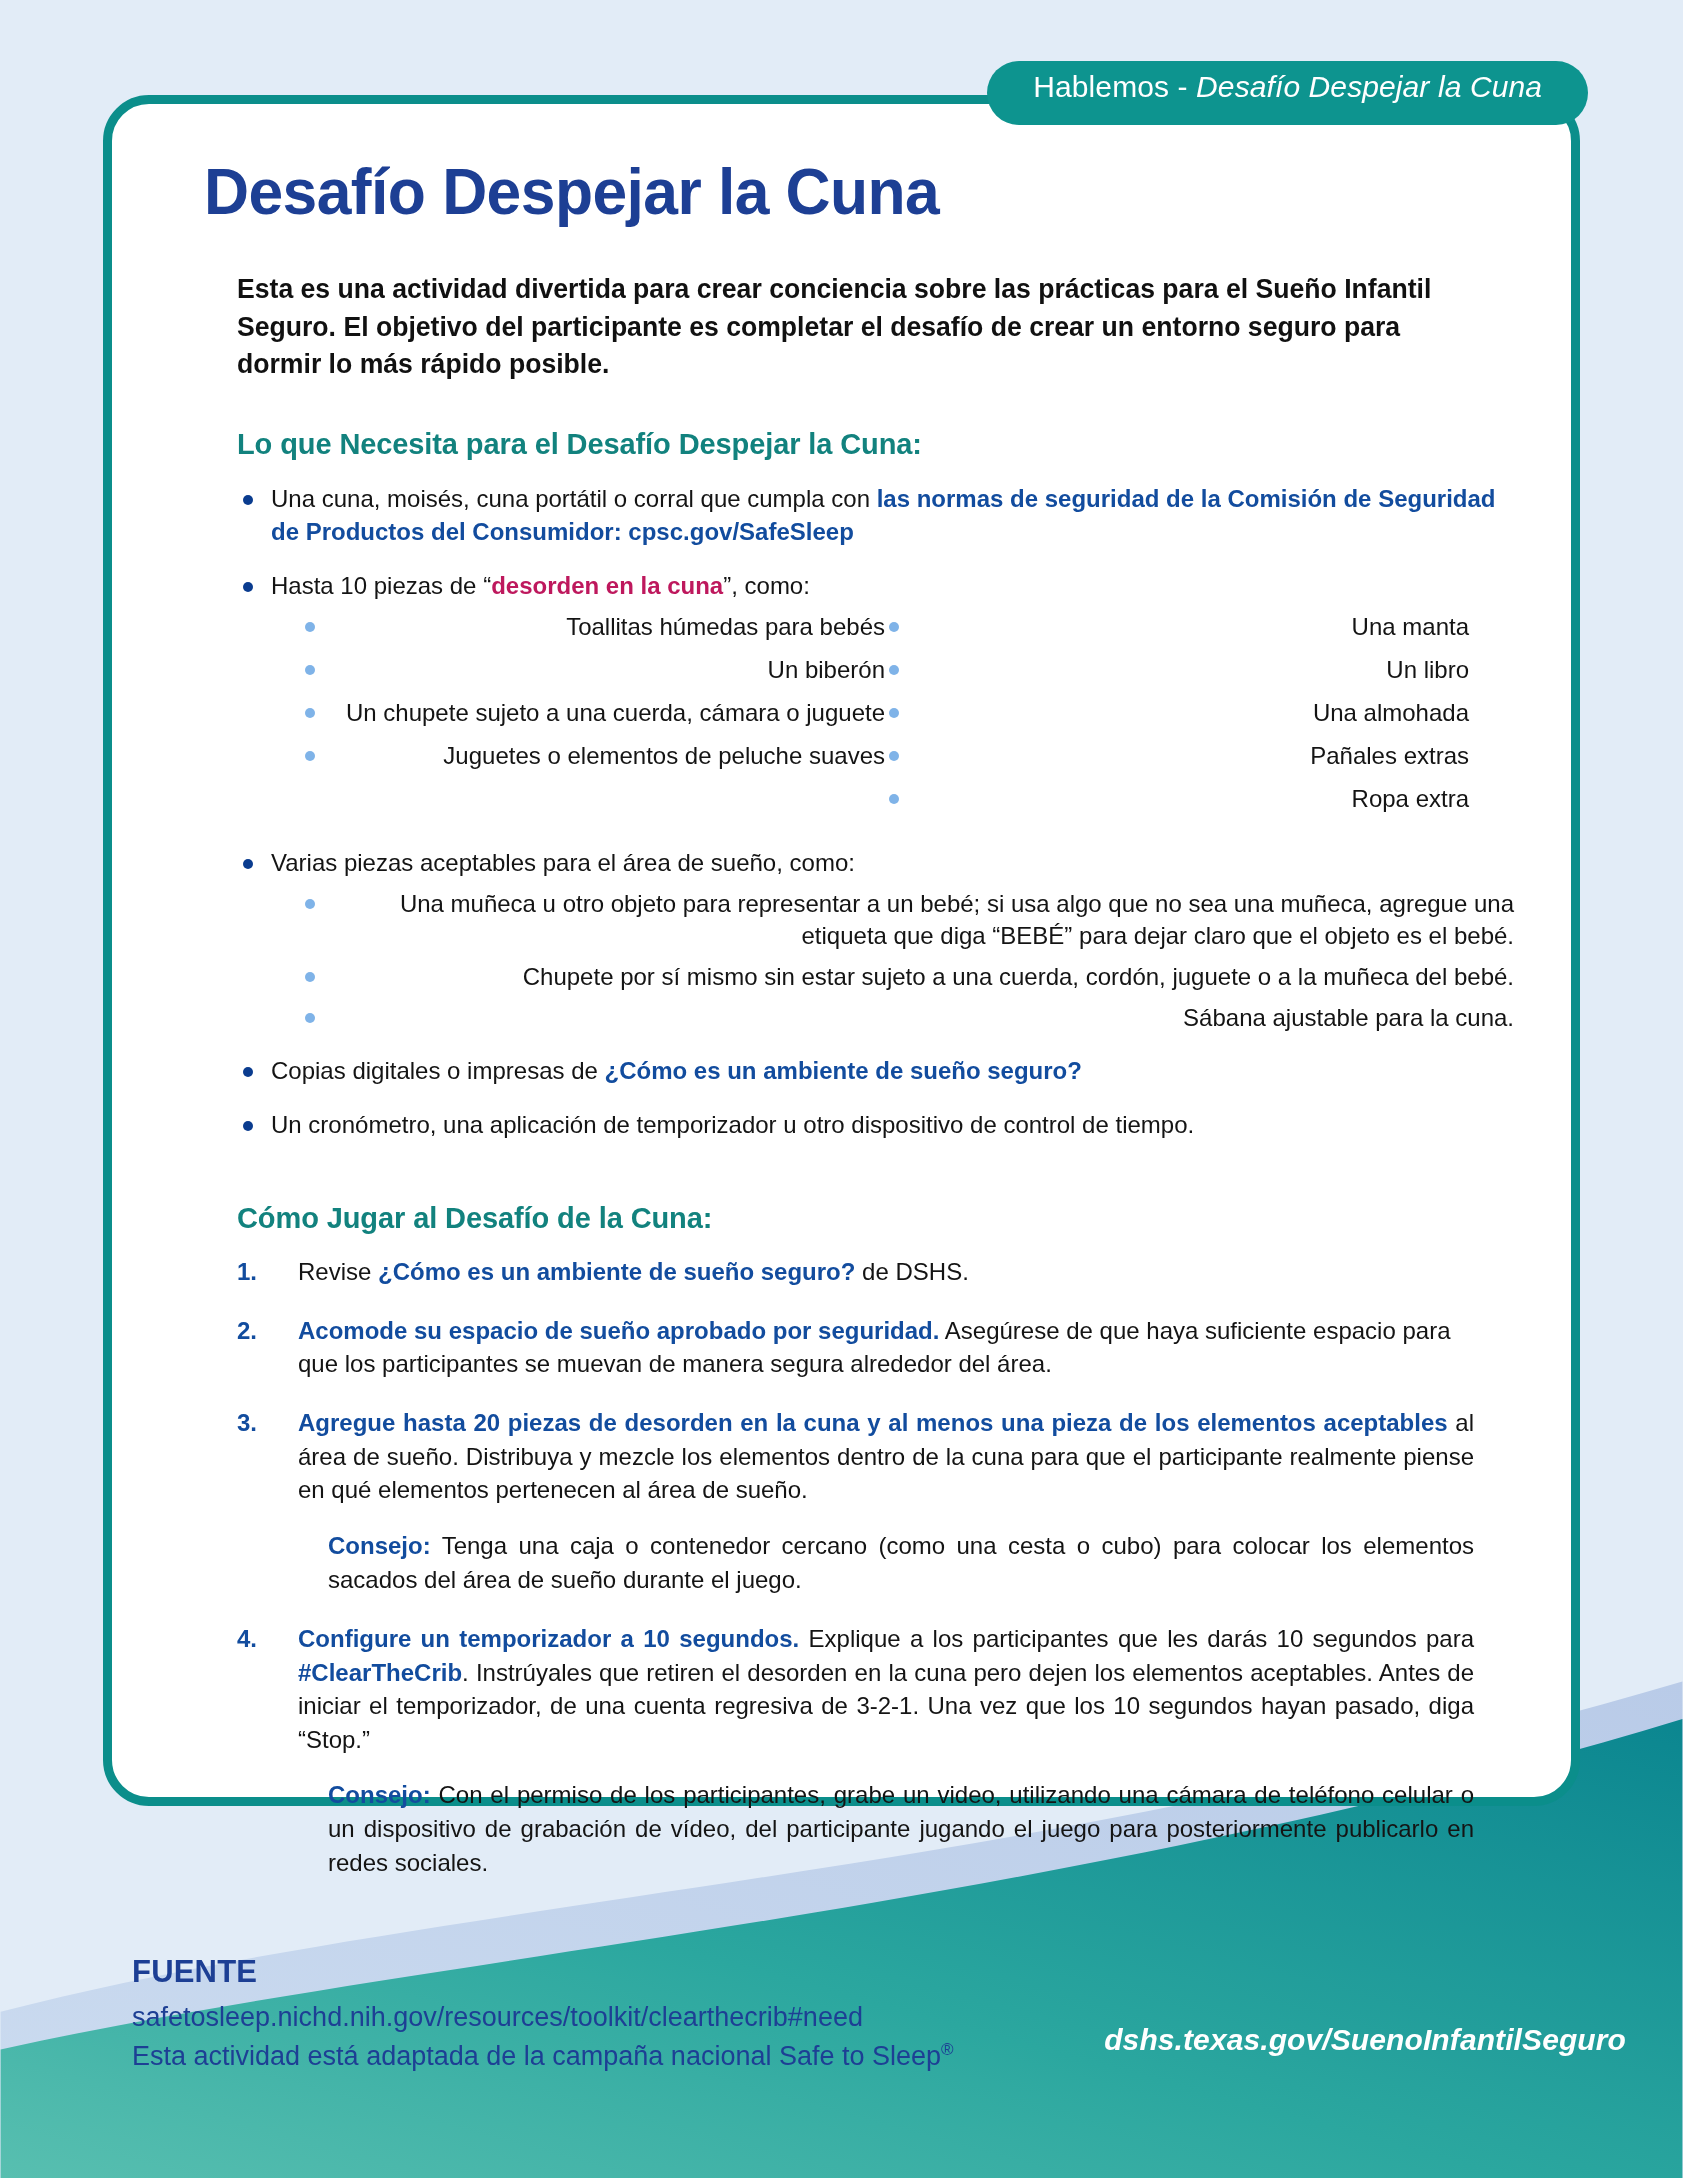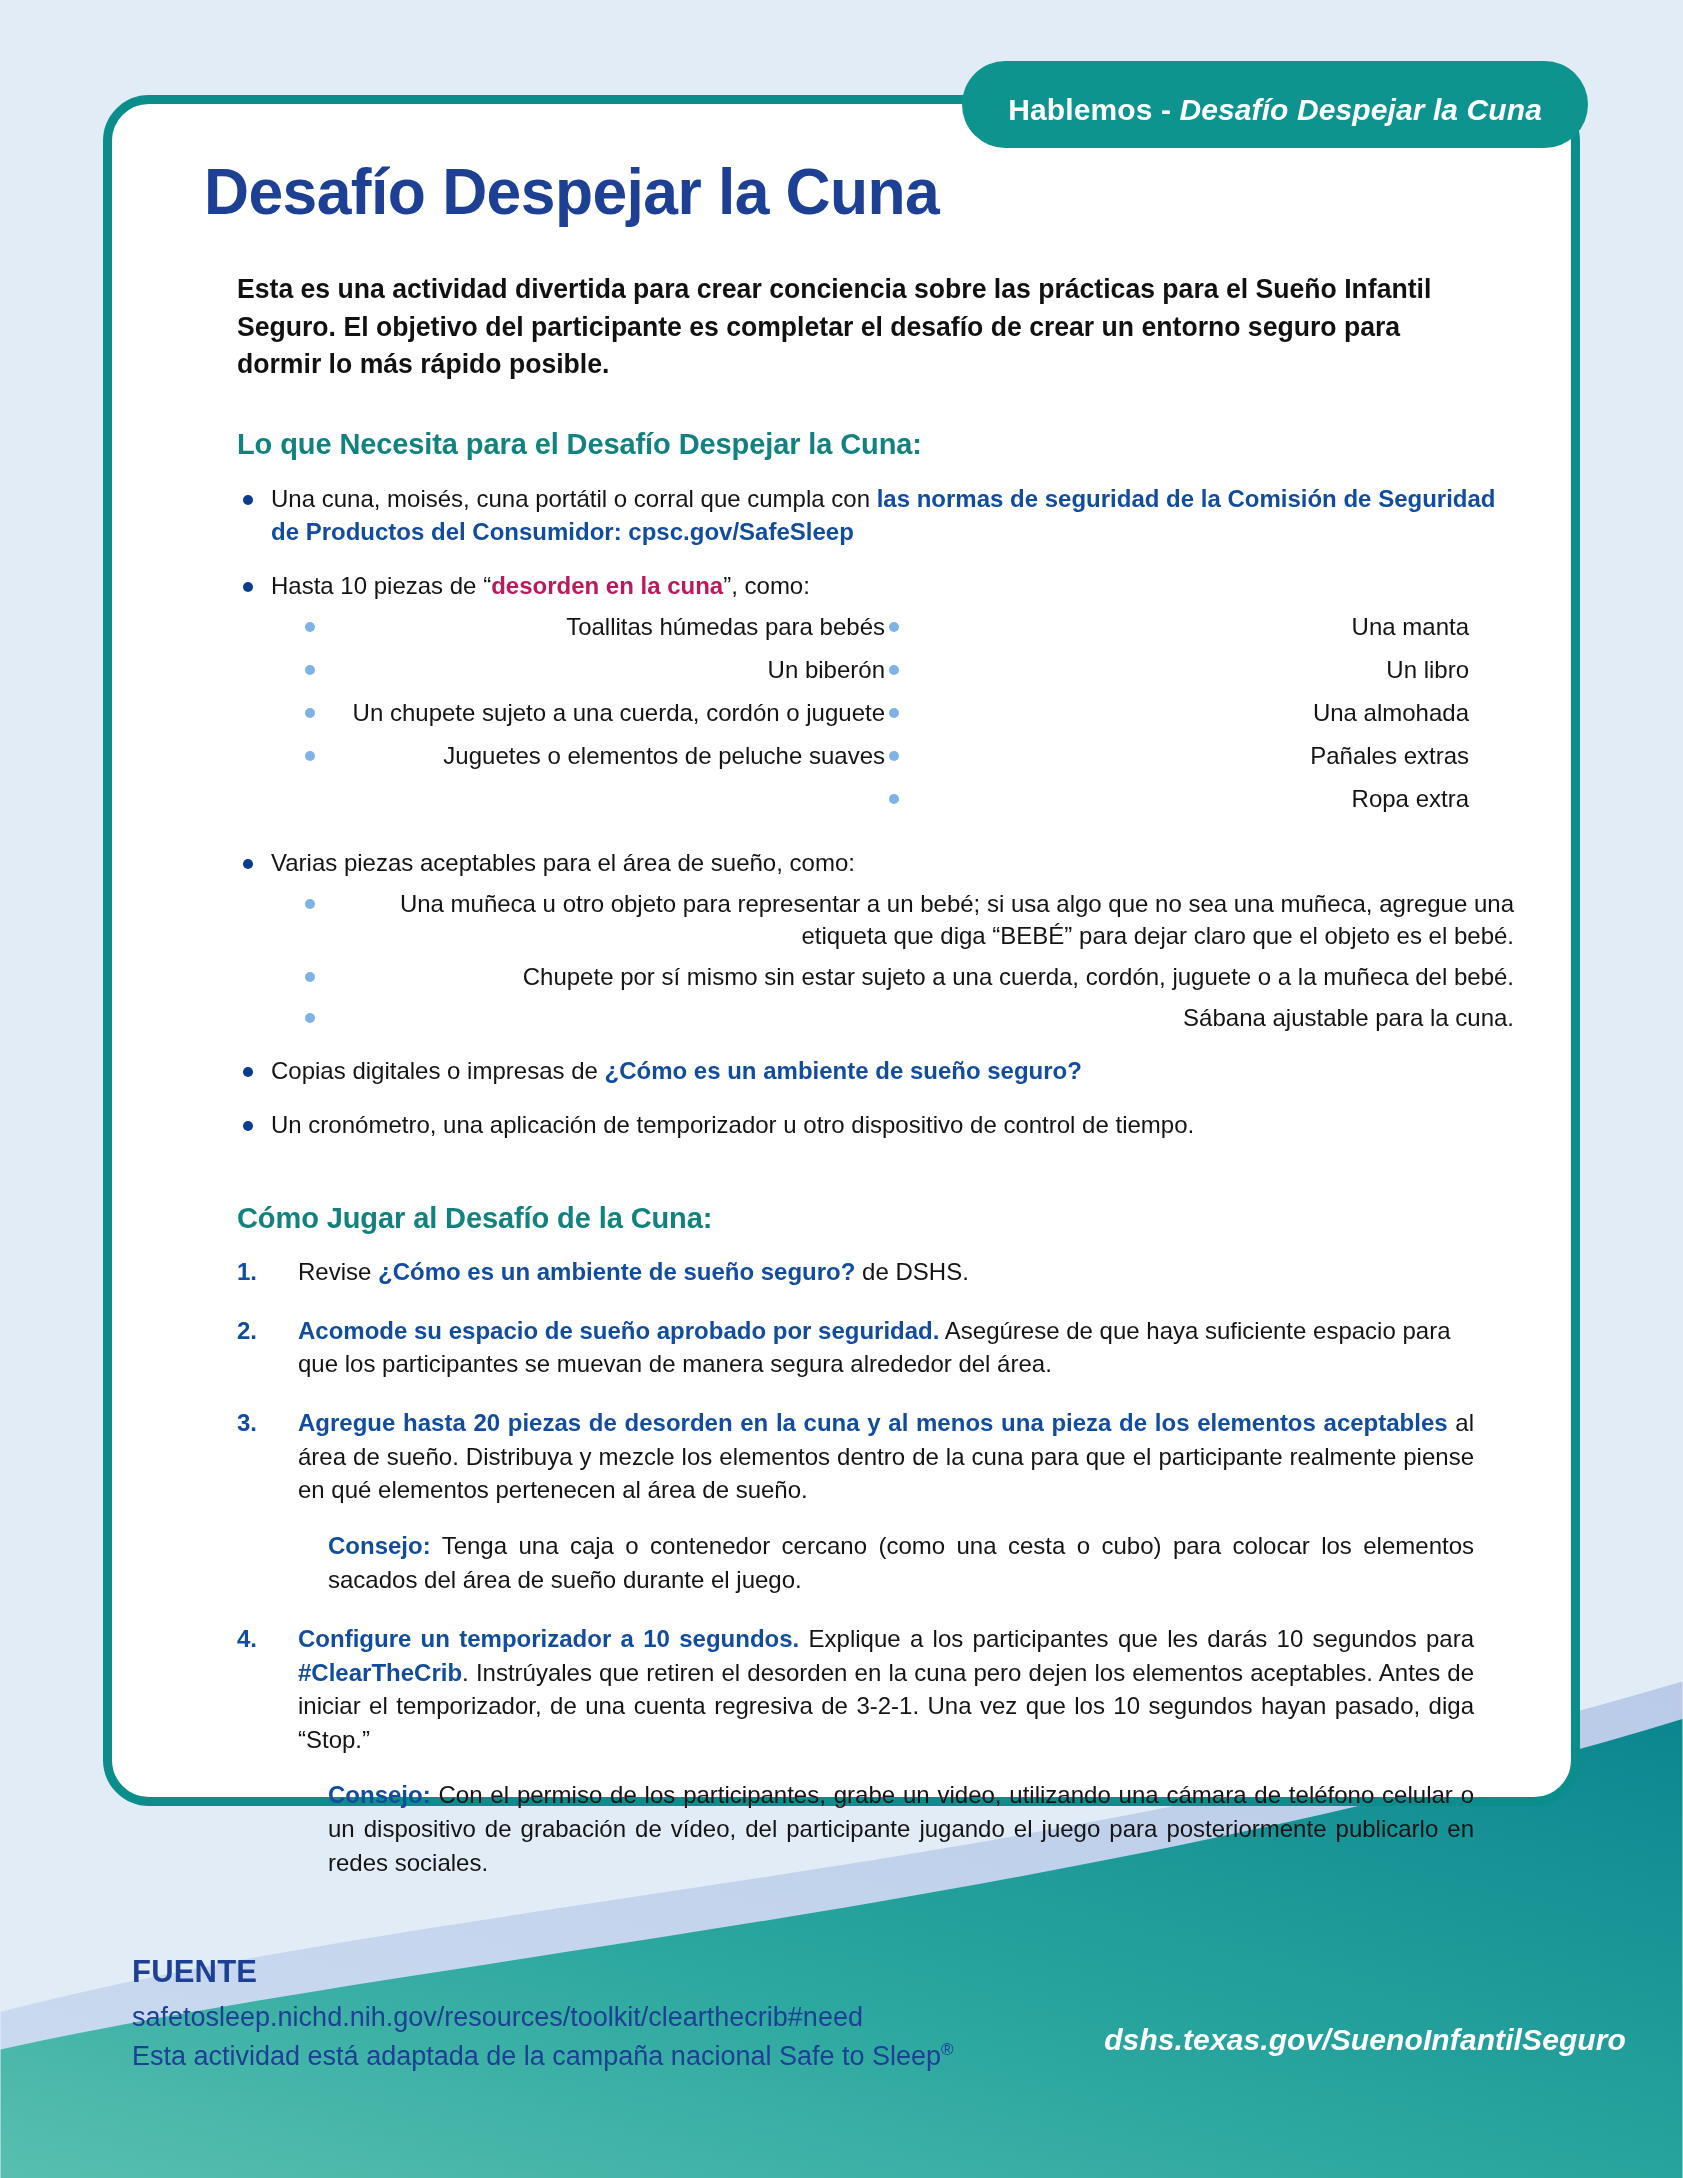--- a/index.html
+++ b/index.html
@@ -29,23 +29,23 @@
     box-sizing:border-box;
   }
 
   
   .header-pill{
     position:absolute;
     right:95px;top:61px;
     background:#0d948f;
     color:#ffffff;
     border-radius:44px;
-    padding:34px 46px 23px 46px;
+    padding:11px 46px 23px 46px;
     font-size:30px;
-    font-weight:bold;
+    font-weight:normal;
     letter-spacing:0.1px;
     white-space:nowrap;
     z-index:5;
     line-height:1;
   }
   .header-pill .it{font-style:italic;}
 
   
   .content{
     position:absolute;
@@ -221,21 +221,21 @@
     <li><span>Una cuna, moisés, cuna portátil o corral que cumpla con </span><span class="strongblue">las normas de seguridad de la Comisión de Seguridad de Productos del Consumidor: cpsc.gov/SafeSleep</span></li>
 
     <li>
       <span>Hasta 10 piezas de “</span><span class="strongdark">desorden en la cuna</span><span>”, como:</span>
 
       <div class="two-col">
         <div class="col">
           <ul class="lvl2">
             <li>Toallitas húmedas para bebés</li>
             <li>Un biberón</li>
-            <li>Un chupete sujeto a una cuerda, cordón o juguete</li>
+            <li>Un chupete sujeto a una cuerda, cámara o juguete</li>
             <li>Juguetes o elementos de peluche suaves</li>
           </ul>
         </div>
         <div class="col">
           <ul class="lvl2">
             <li>Una manta</li>
             <li>Un libro</li>
             <li>Una almohada</li>
             <li>Pañales extras</li>
             <li>Ropa extra</li>

